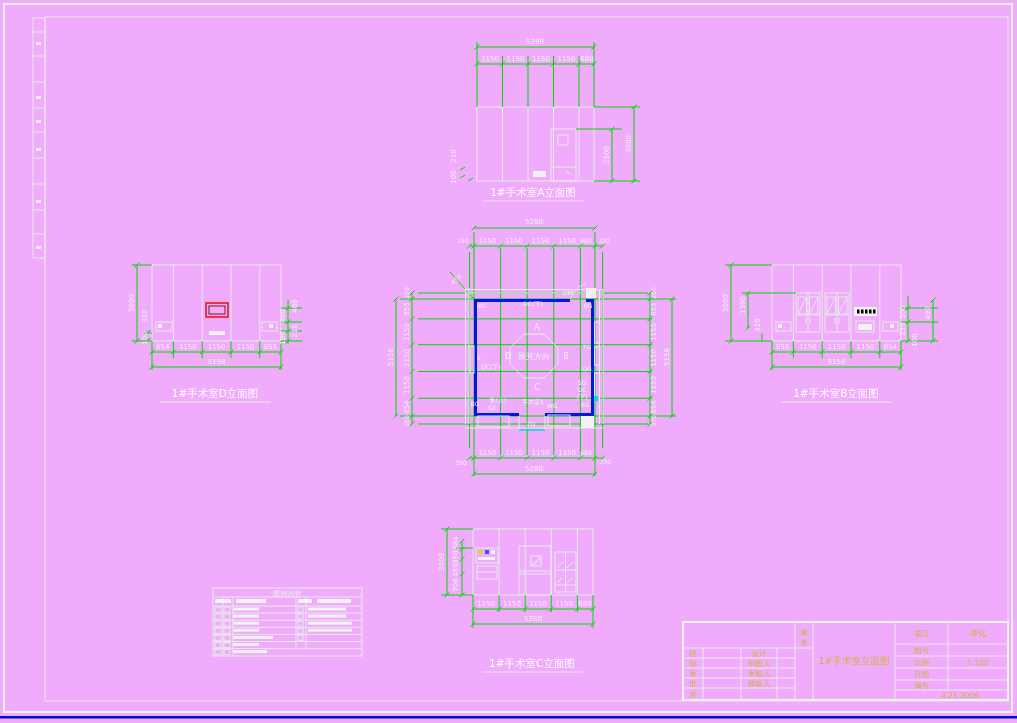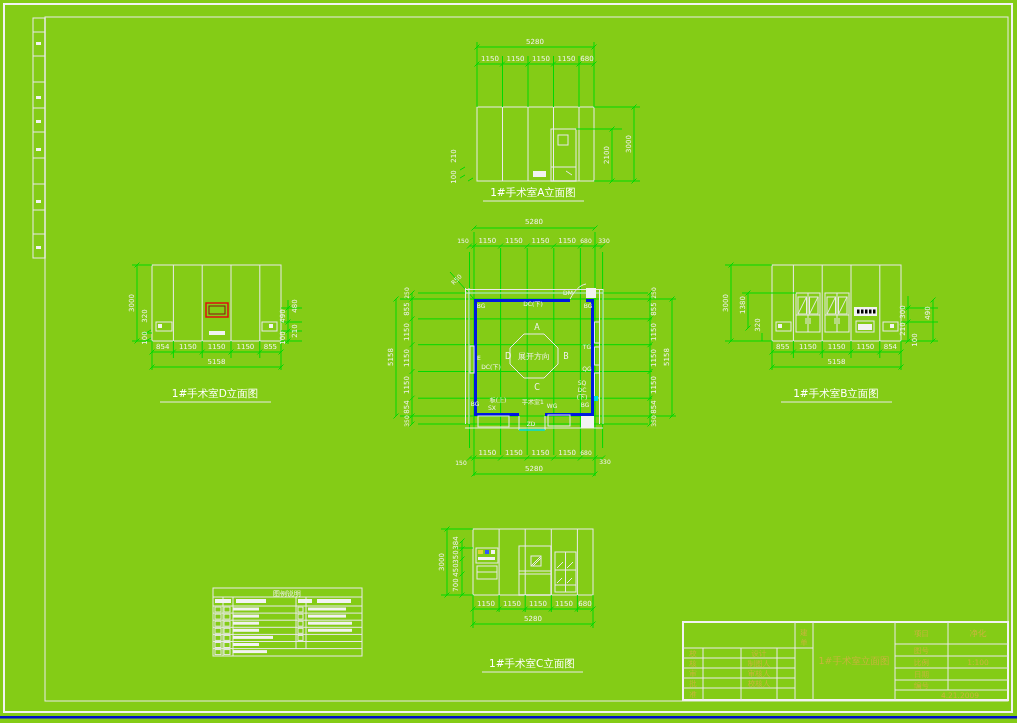--- a/index.html
+++ b/index.html
@@ -1,16 +1,16 @@
 <!DOCTYPE html>
 <html><head>
 <meta charset="utf-8">
 <style>
   html,body{margin:0;padding:0;background:#000;}
-  #sheet{position:relative;width:1017px;height:723px;background:#84cc16;overflow:hidden;}
+  #sheet{position:relative;width:1017px;height:723px;background:#f0abfc;overflow:hidden;}
   svg{position:absolute;left:0;top:0;}
   .lg{stroke:#00d900;stroke-width:1;fill:none}
   .lw{stroke:#e9e9e9;stroke-width:1;fill:none}
   .lw2{stroke:#f2f2f2;stroke-width:2;fill:none}
   .blu{stroke:#0018e0;stroke-width:3;fill:none}
   .cy{stroke:#00dcdc;stroke-width:1.5;fill:none}
   .red{stroke:#dd1111;stroke-width:1.5;fill:none}
   .red2{stroke:#8a0f0f;stroke-width:1;fill:none}
   .fw{fill:#f2f2f2;stroke:none}
   .fk{fill:#000;stroke:none}

